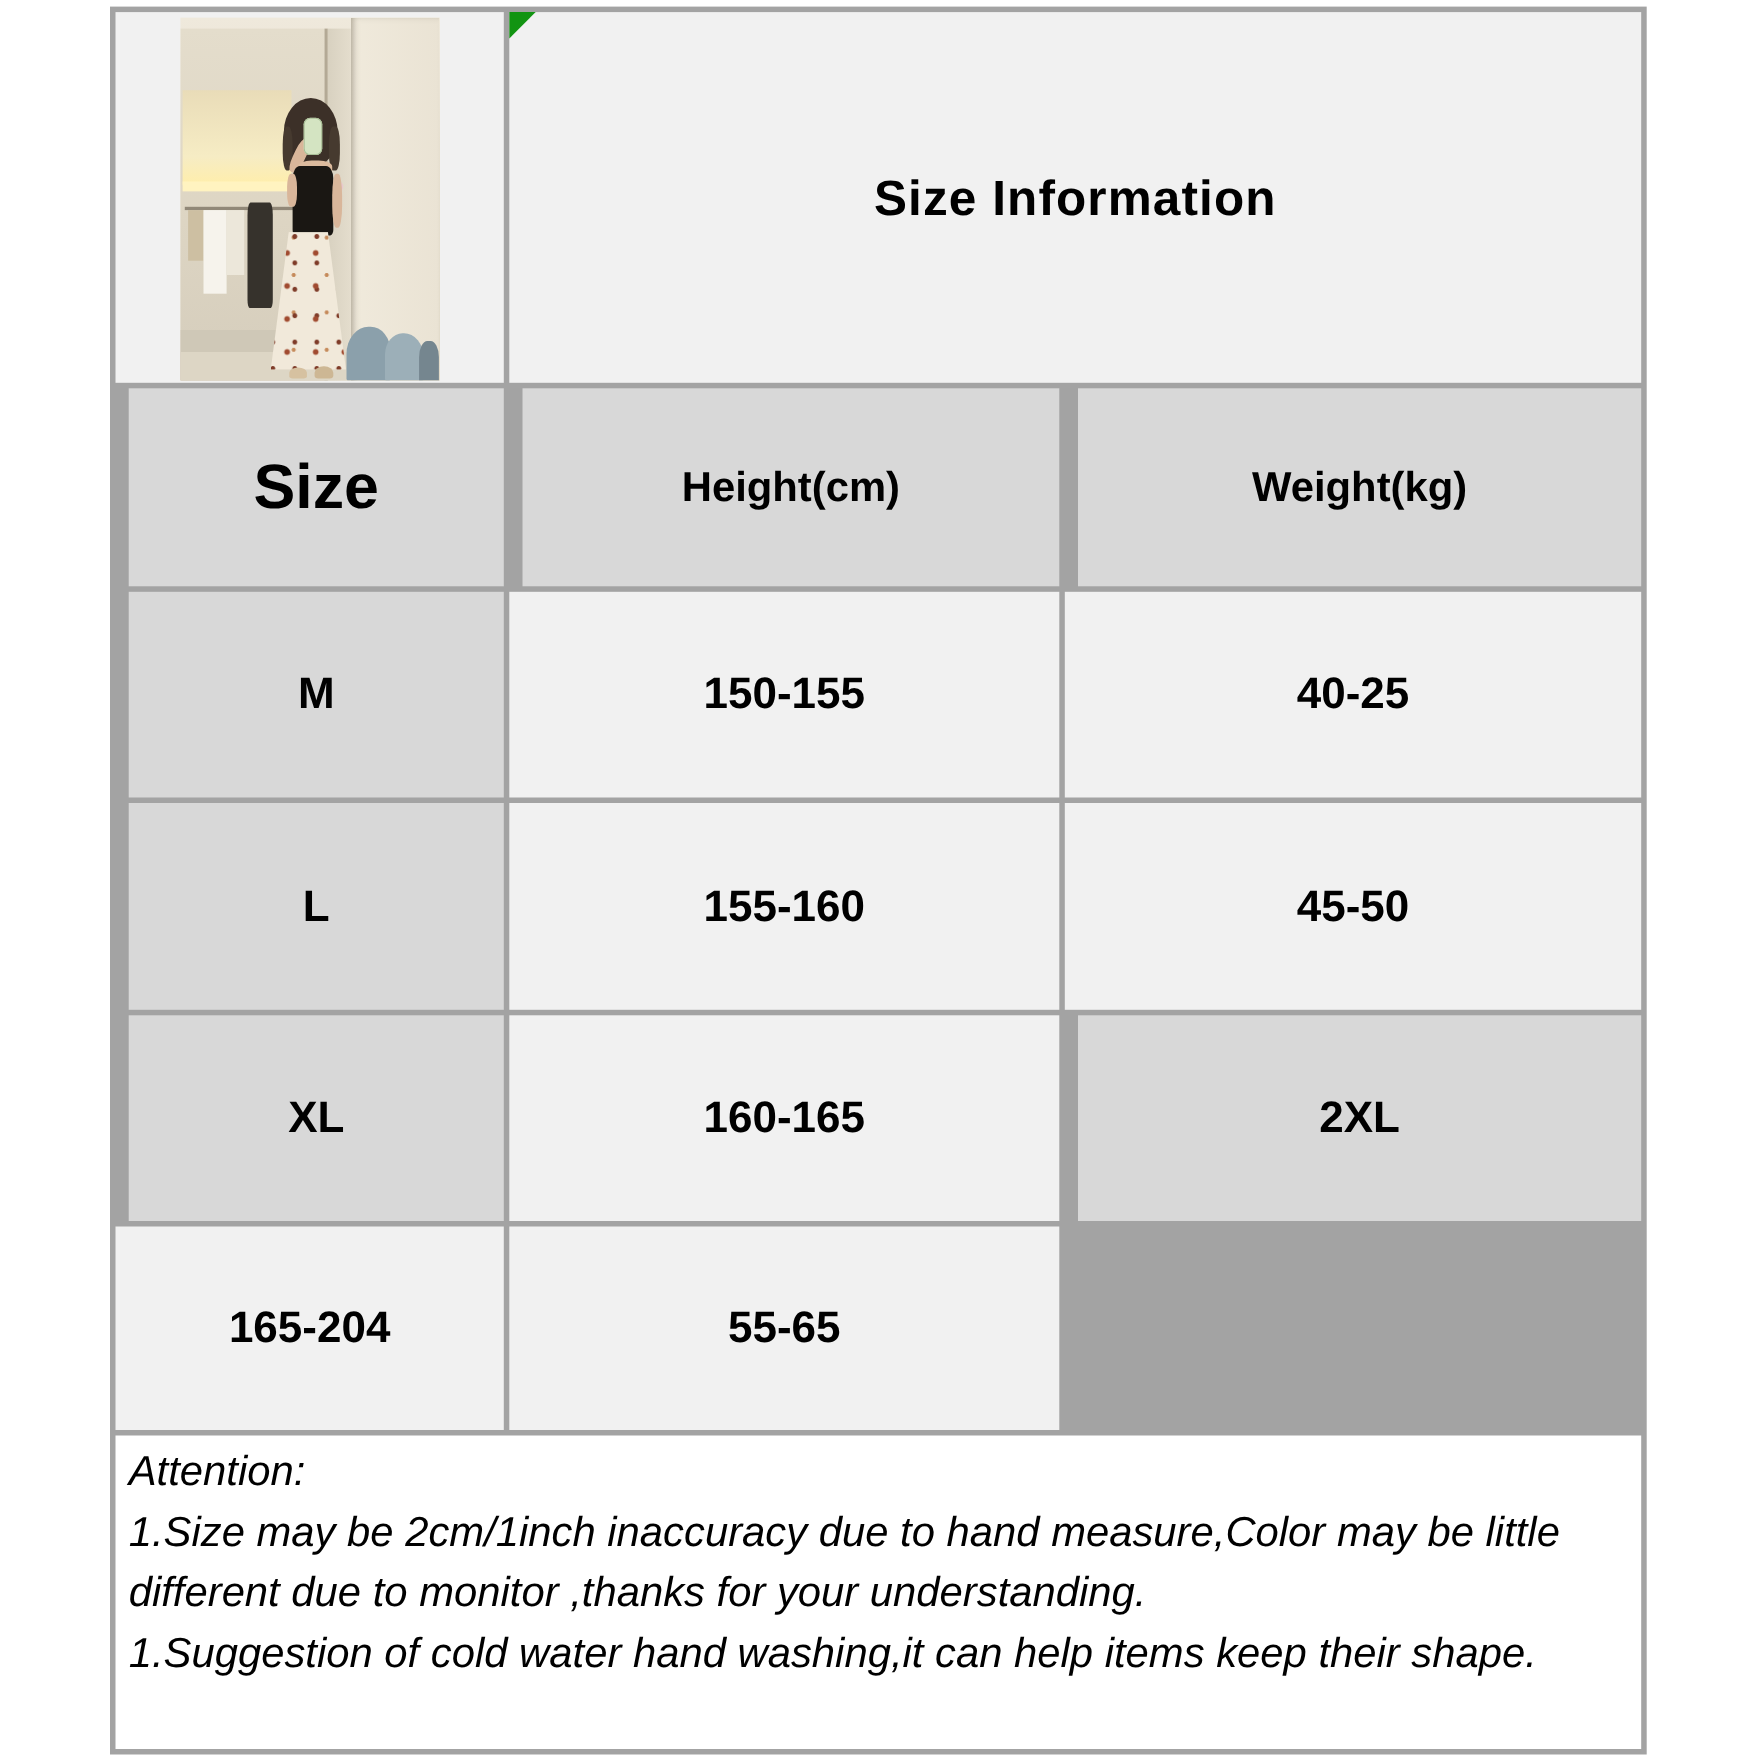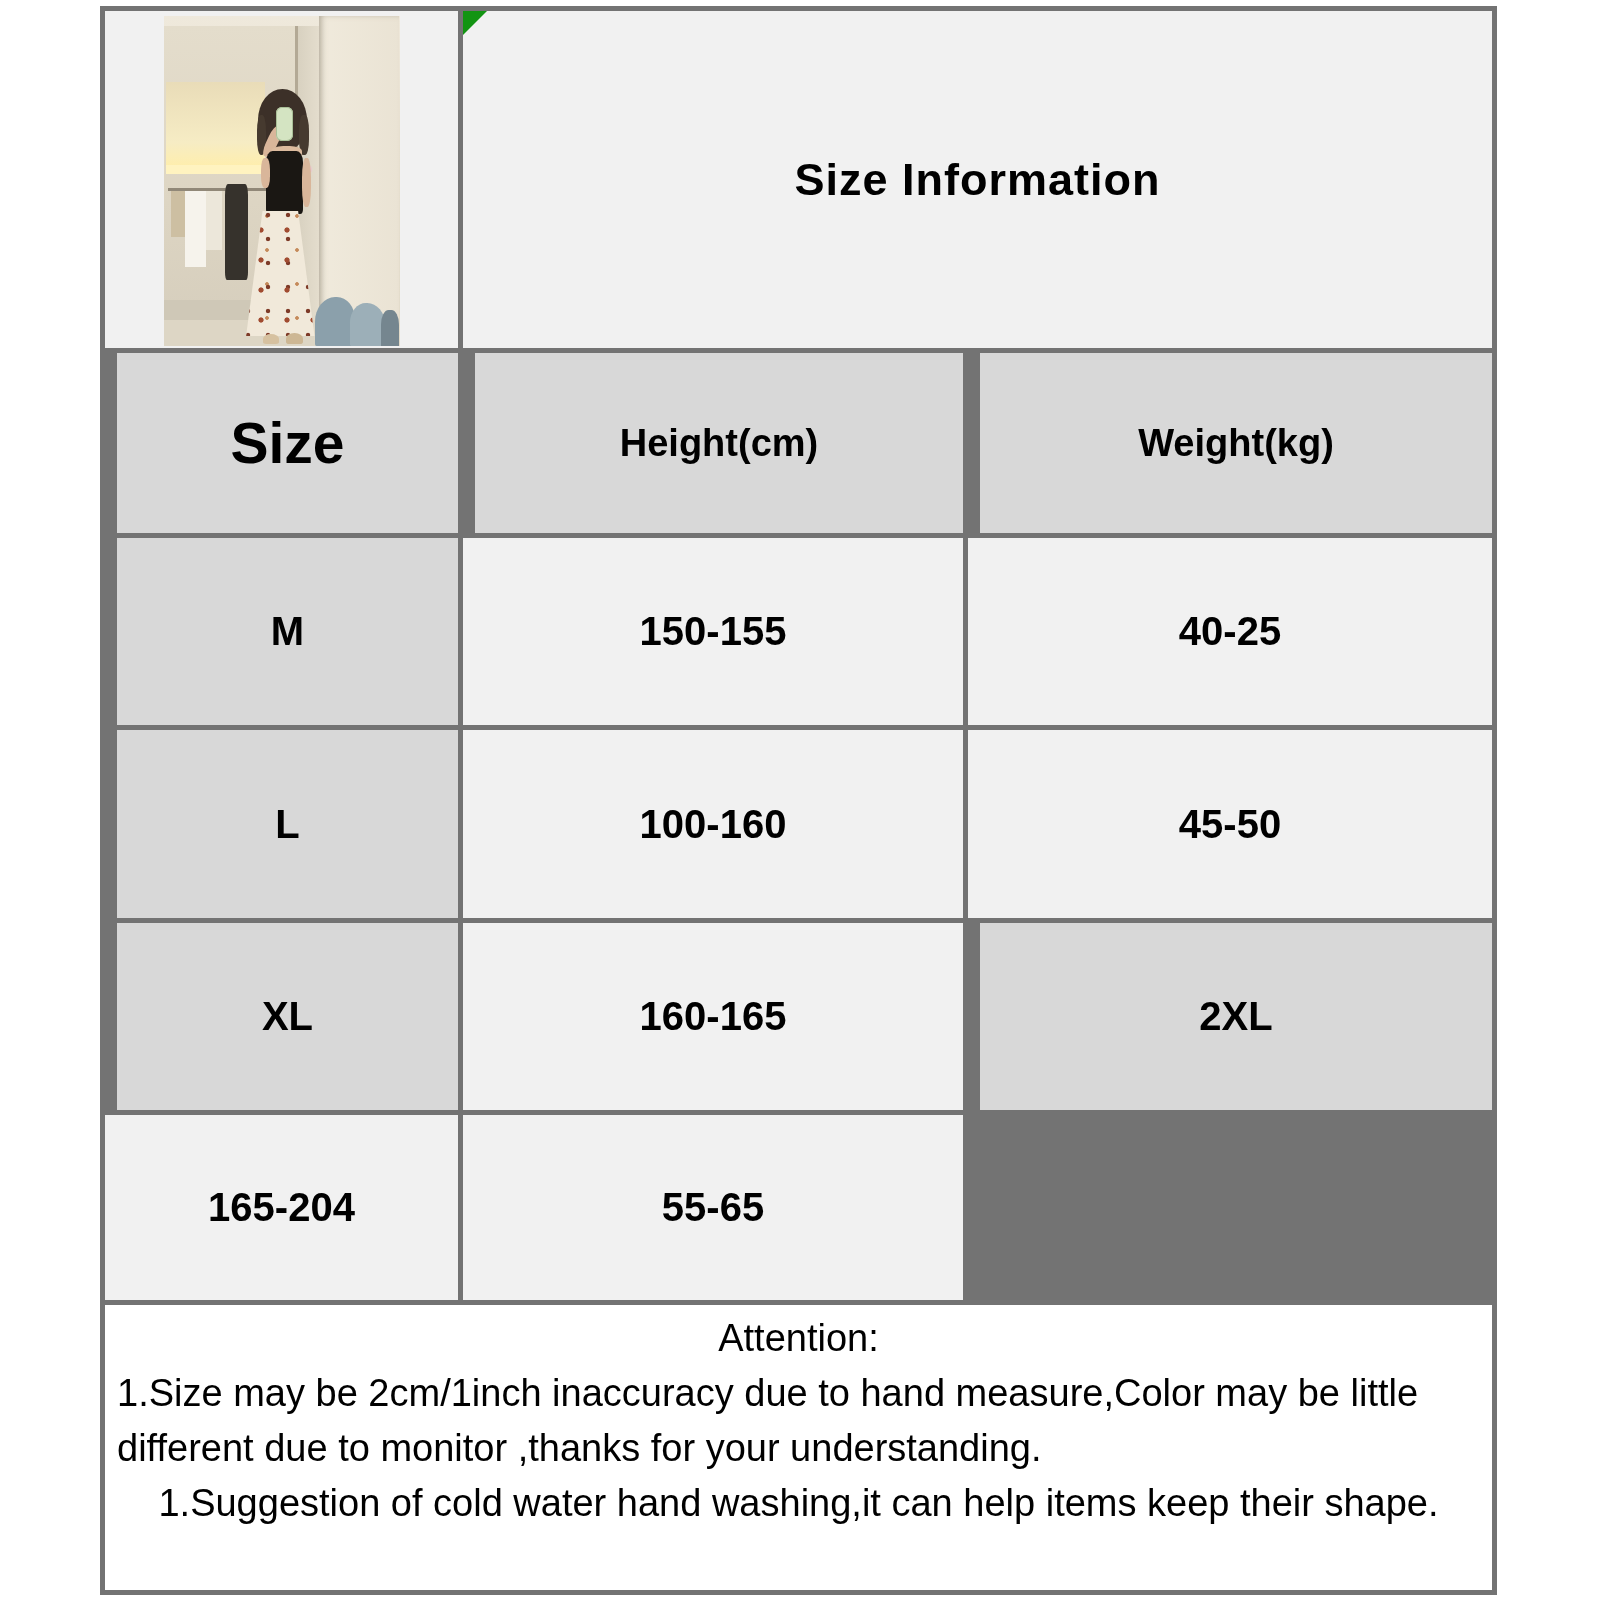--- a/index.html
+++ b/index.html
@@ -7,21 +7,21 @@
   body { font-family:"Liberation Sans","DejaVu Sans",sans-serif; color:#000; }
   .canvas { position:relative; width:1600px; height:1600px; background:#ffffff; overflow:hidden; }
 
   
   .size-table {
     position:absolute; left:100px; top:6px;
     display:grid;
     grid-template-columns:353px 500px 524px;
     grid-template-rows:337px 180px 187px 188px 187px 185px 285px;
     gap:5px; padding:5px;
-    background:#737373;
+    background:#a3a3a3;
   }
   .cell { display:flex; align-items:center; justify-content:center; text-align:center; }
   .c-light { background:#f1f1f1; }
   .c-gray  { background:#d8d8d8;margin-left:12px; }
   .c-white { background:#ffffff; }
 
   .photo-cell { grid-column:1; grid-row:1; }
   .title-cell { grid-column:2 / 4; grid-row:1; position:relative; }
   .note-cell  { grid-column:1 / 4; }
 
@@ -29,22 +29,22 @@
   .flag {
     position:absolute; left:0; top:0; width:0; height:0;
     border-top:24px solid #129412; border-right:24px solid transparent;
   }
 
   .head-size   { font-size:57px; font-weight:bold; }
   .head-col    { font-size:38px; font-weight:bold;text-align:center; }
   .row-label   { font-size:40px; font-weight:bold; }
   .val         { font-size:40px; font-weight:bold; }
 
-  .note-cell { flex-direction:column; align-items:center; justify-content:flex-start;
-               text-align:left; padding:6px 12px; }
+  .note-cell { flex-direction:column; align-items:flex-start; justify-content:flex-start;
+               text-align:left; padding:6px 12px;font-style:italic; }
   .note-line { font-size:38px; line-height:55px; font-weight:normal; }
 
   
   .photo { position:relative; width:236px; height:330px; margin-top:3px; overflow:hidden;
            background:linear-gradient(180deg,#efe9dc 0%,#e7e0d0 35%,#e2dbca 100%); }
   .photo div { position:absolute; }
   .ph-mirror { left:0; top:3%; width:57%; height:97%;
                background:linear-gradient(180deg,#e4ddcc 0%,#ddd5c3 55%,#d5cdbc 100%);
                border-right:3px solid #b3a995; }
   .ph-niche { left:1%; top:20%; width:42%; height:26%;
@@ -137,21 +137,21 @@
 
     <div class="cell c-gray head-size">Size</div>
     <div class="cell c-gray head-col">Height(cm)</div>
     <div class="cell c-gray head-col">Weight(kg)</div>
 
     <div class="cell c-gray row-label">M</div>
     <div class="cell c-light val">150-155</div>
     <div class="cell c-light val">40-25</div>
 
     <div class="cell c-gray row-label">L</div>
-    <div class="cell c-light val">100-160</div>
+    <div class="cell c-light val">155-160</div>
     <div class="cell c-light val">45-50</div>
 
     <div class="cell c-gray row-label">XL</div>
     <div class="cell c-light val">160-165</div>
 
     <div class="cell c-gray row-label">2XL</div>
     <div class="cell c-light val">165-204</div>
     <div class="cell c-light val">55-65</div>
 
     <div class="cell c-white note-cell">

